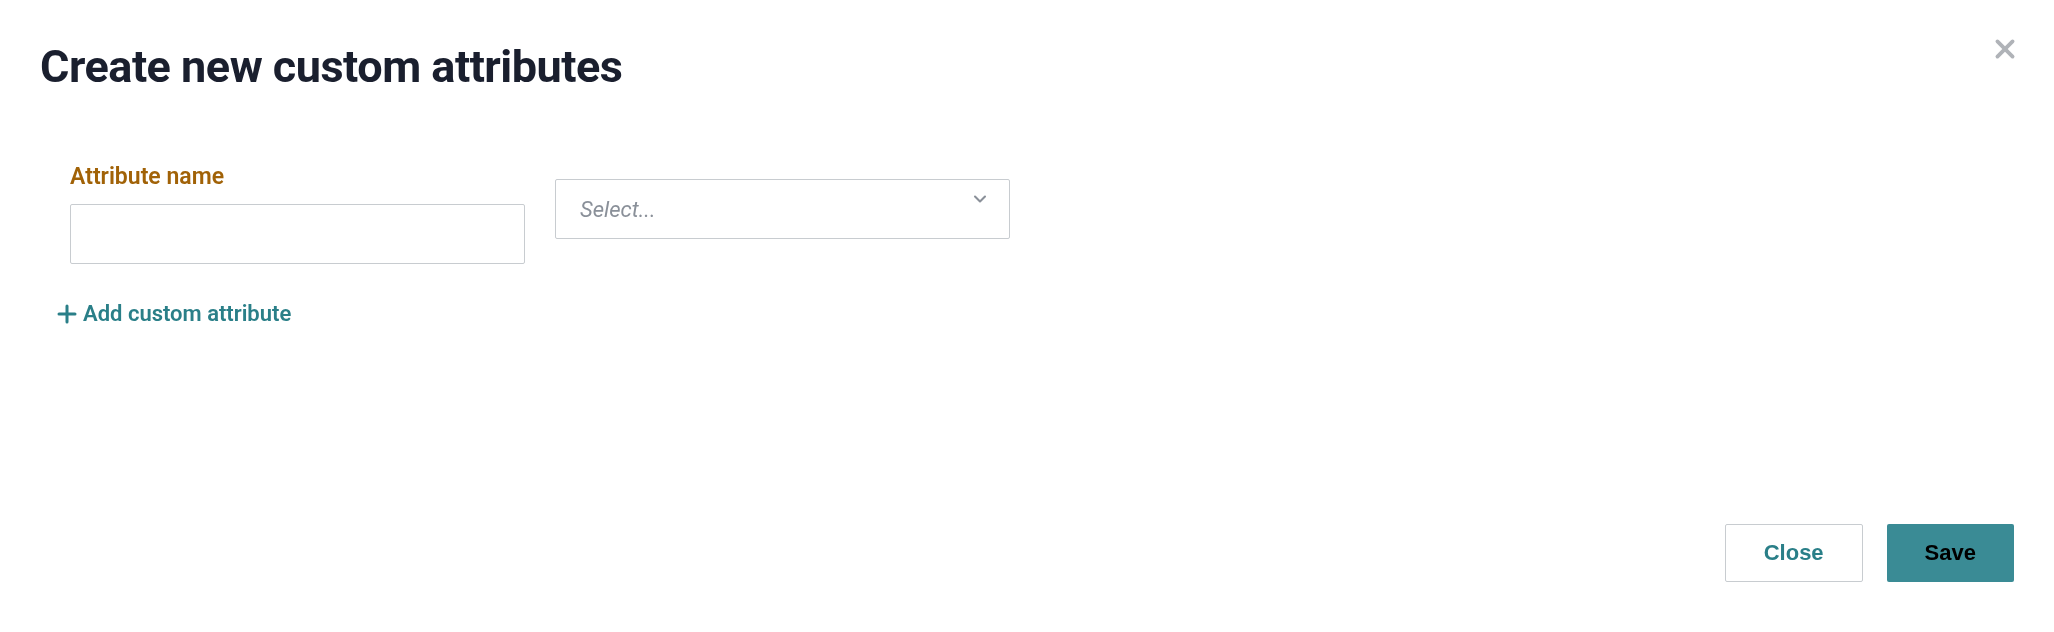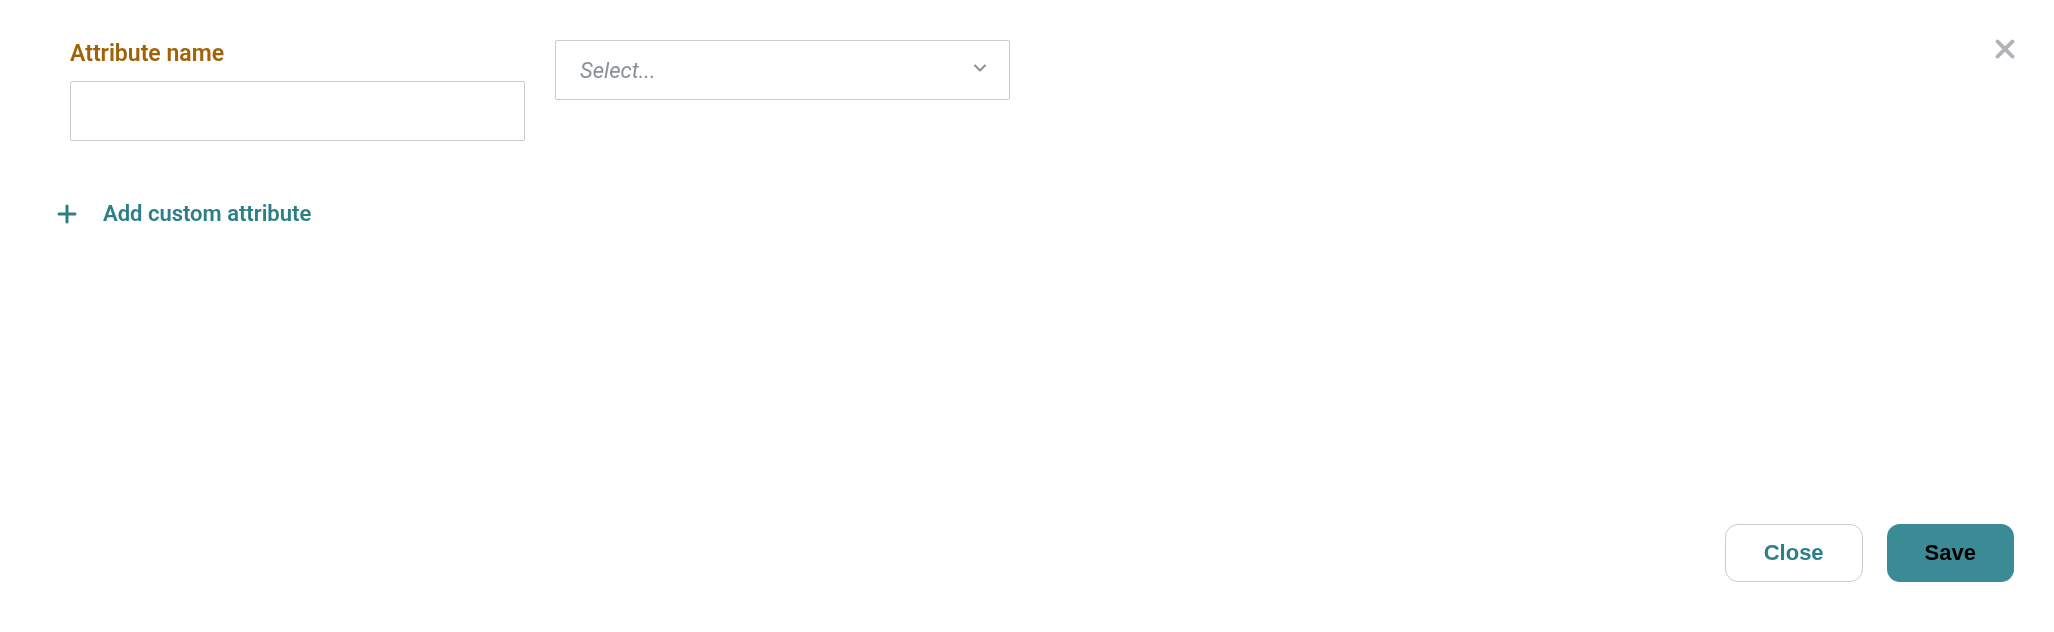--- a/index.html
+++ b/index.html
@@ -91,41 +91,42 @@
       border: 1px solid #c8ccd0;
       border-radius: 2px;
       padding: 0 50px 0 24px;
       font-size: 22px;
       color: #8a9099;
       background: #ffffff;
       font-style: italic;
       cursor: pointer;
       display: flex;
       align-items: center;
+      margin-top: 16px;
     }
     
     .chevron-icon {
       position: absolute;
       right: 20px;
       top: 50%;
       transform: translateY(-50%);
       color: #8a9099;
       pointer-events: none;
     }
     
     .chevron-icon svg {
       width: 20px;
       height: 20px;
     }
     
     .add-link {
       display: flex;
       align-items: center;
-      gap: 24px;
-      margin-top: 60px;
+      gap: 4px;
+      margin-top: 37px;
       padding-left: 15px;
       cursor: pointer;
       color: #2a7f88;
     }
     
     .plus-icon {
       display: flex;
       align-items: center;
       justify-content: center;
     }
@@ -147,21 +148,21 @@
       right: 40px;
       display: flex;
       gap: 24px;
     }
     
     .btn {
       height: 58px;
       padding: 0 38px;
       font-size: 22px;
       font-weight: 600;
-      border-radius: 13px;
+      border-radius: 2px;
       cursor: pointer;
       display: flex;
       align-items: center;
       justify-content: center;
       border: none;
       outline: none;
     }
     
     .btn-secondary {
       background: #ffffff;
@@ -179,20 +180,21 @@
 
 <div class="modal-container">
 
   <div class="close-icon">
     <svg viewBox="0 0 24 24" fill="none" stroke="currentColor" stroke-width="3.5" stroke-linecap="round">
       <line x1="5" y1="5" x2="19" y2="19"></line>
       <line x1="19" y1="5" x2="5" y2="19"></line>
     </svg>
   </div>
 
+  <h1 class="modal-title">Create new custom attributes</h1>
 
   <div class="form-row">
 
     <div class="form-group">
       <label class="form-label">Attribute name</label>
       <input type="text" class="text-input" value="" style="">
     </div>
 
     <div class="form-group">
       <div class="select-wrapper">

